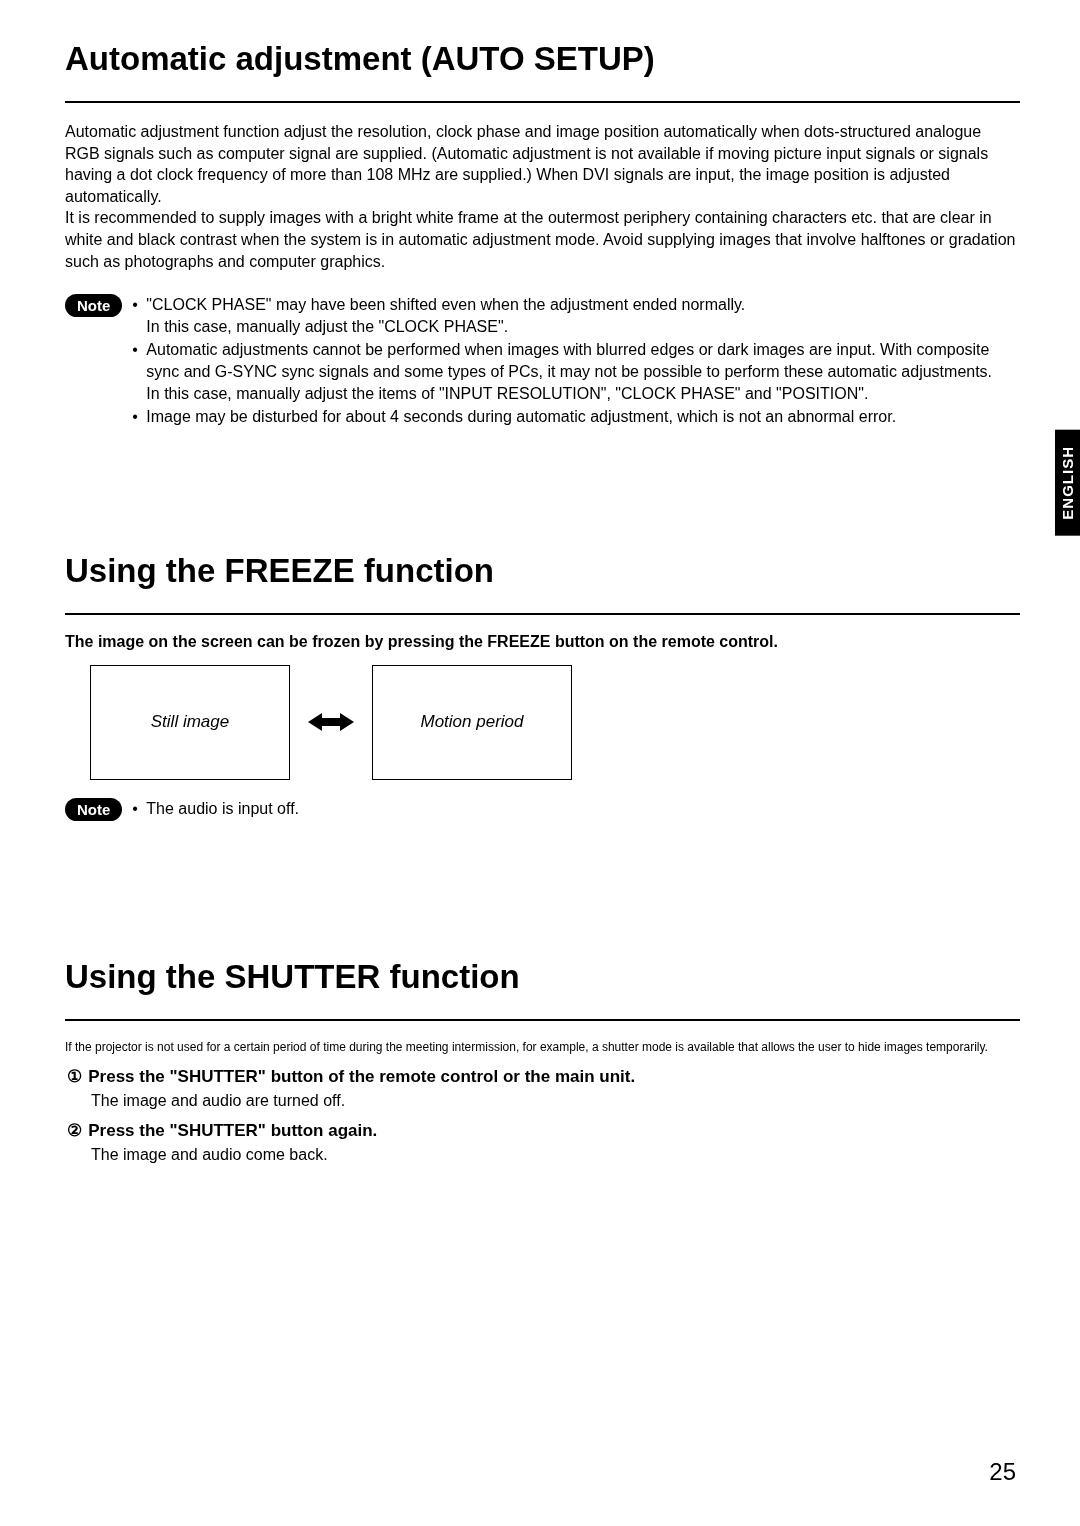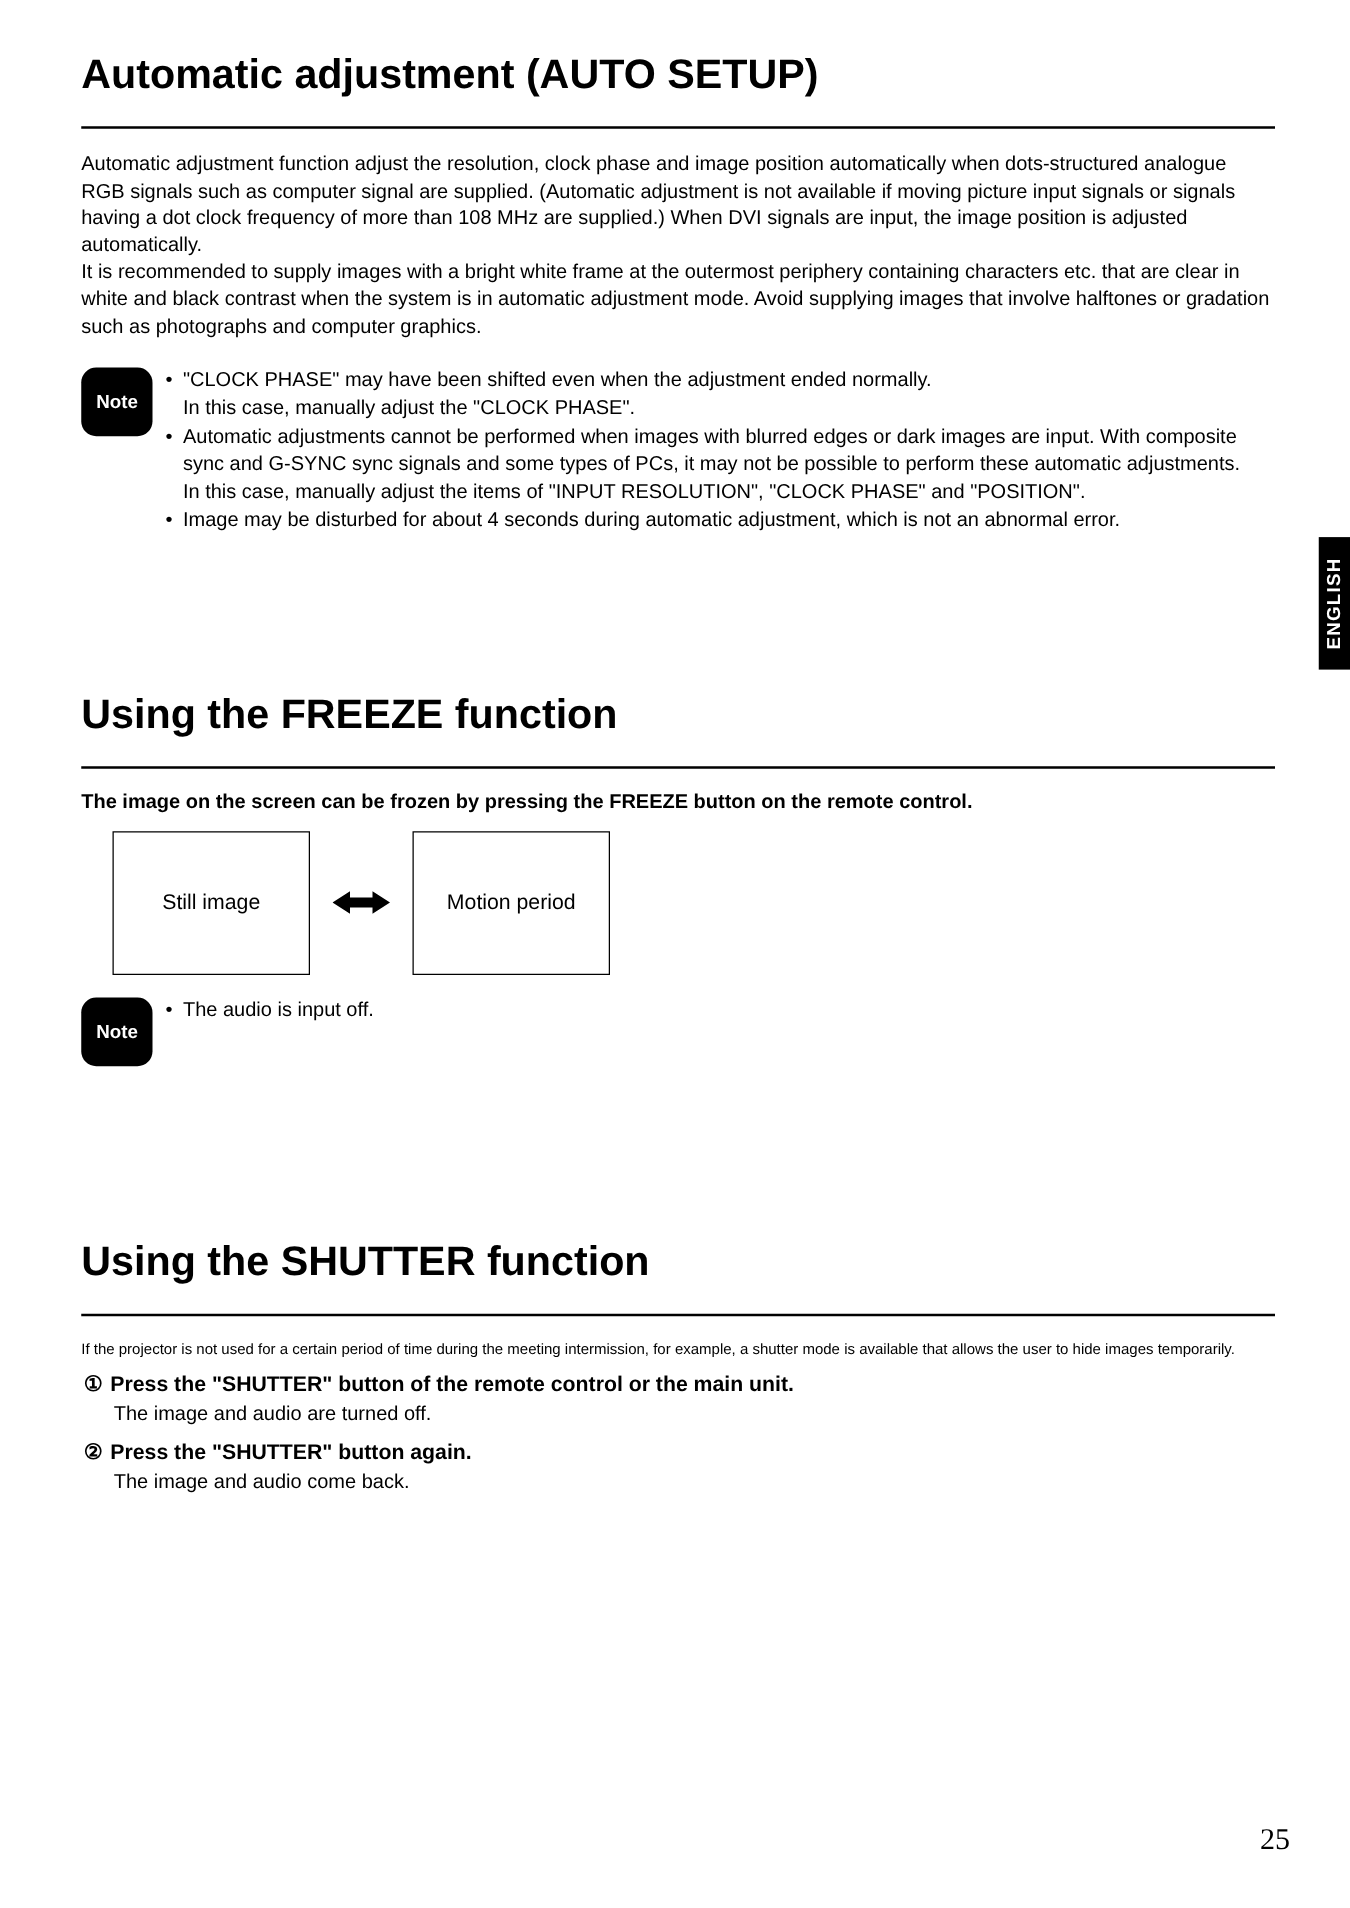--- a/index.html
+++ b/index.html
@@ -31,21 +31,21 @@
       display: flex;
       align-items: flex-start;
       gap: 10px;
       margin-bottom: 12px;
     }
     .note-badge {
       background: #000;
       color: #fff;
       font-weight: bold;
       font-size: 15px;
-      padding: 19px 12px;
+      padding: 3px 12px;
       border-radius: 12px;
       flex-shrink: 0;
     }
     .note-list {
       font-size: 16px;
       line-height: 1.35;
       list-style: none;
     }
     .note-list li {
       position: relative;
@@ -71,26 +71,27 @@
     }
     .freeze-diagram {
       display: flex;
       align-items: center;
       gap: 18px;
       margin-left: 25px;
       margin-bottom: 18px;
     }
     .fbox {
       border: 1.5px solid #000;
-      width: 158px;
+      width: 200px;
       height: 115px;
       display: flex;
       align-items: center;
       justify-content: center;
       font-size: 17px;
+      font-style: italic;
     }
     .dbl-arrow {
       width: 46px;
       height: 20px;
     }
     .shutter-intro {
       font-size: 12px;
       line-height: 1.35;
       margin-bottom: 10px;
     }
@@ -126,23 +127,22 @@
       font-weight: bold;
       font-size: 15px;
       writing-mode: vertical-rl;
       transform: rotate(180deg);
       padding: 16px 4px;
       letter-spacing: 1px;
     }
     .page-num {
       position: absolute;
       bottom: 40px;
-      right: 48px;
+      right: 64px;
       font-size: 24px;
-      font-family: Liberation Serif, serif;
     }
   </style>
 </head>
 <body>
 
 <div class="lang-tab">ENGLISH</div>
 
 <h1 class="heading">Automatic adjustment (AUTO SETUP)</h1>
 <p class="body-text" style="white-space: pre-line;">Automatic adjustment function adjust the resolution, clock phase and image position automatically when dots-structured analogue RGB signals such as computer signal are supplied. (Automatic adjustment is not available if moving picture input signals or signals having a dot clock frequency of more than 108 MHz are supplied.) When DVI signals are input, the image position is adjusted automatically.
 It is recommended to supply images with a bright white frame at the outermost periphery containing characters etc. that are clear in white and black contrast when the system is in automatic adjustment mode. Avoid supplying images that involve halftones or gradation such as photographs and computer graphics.</p>

